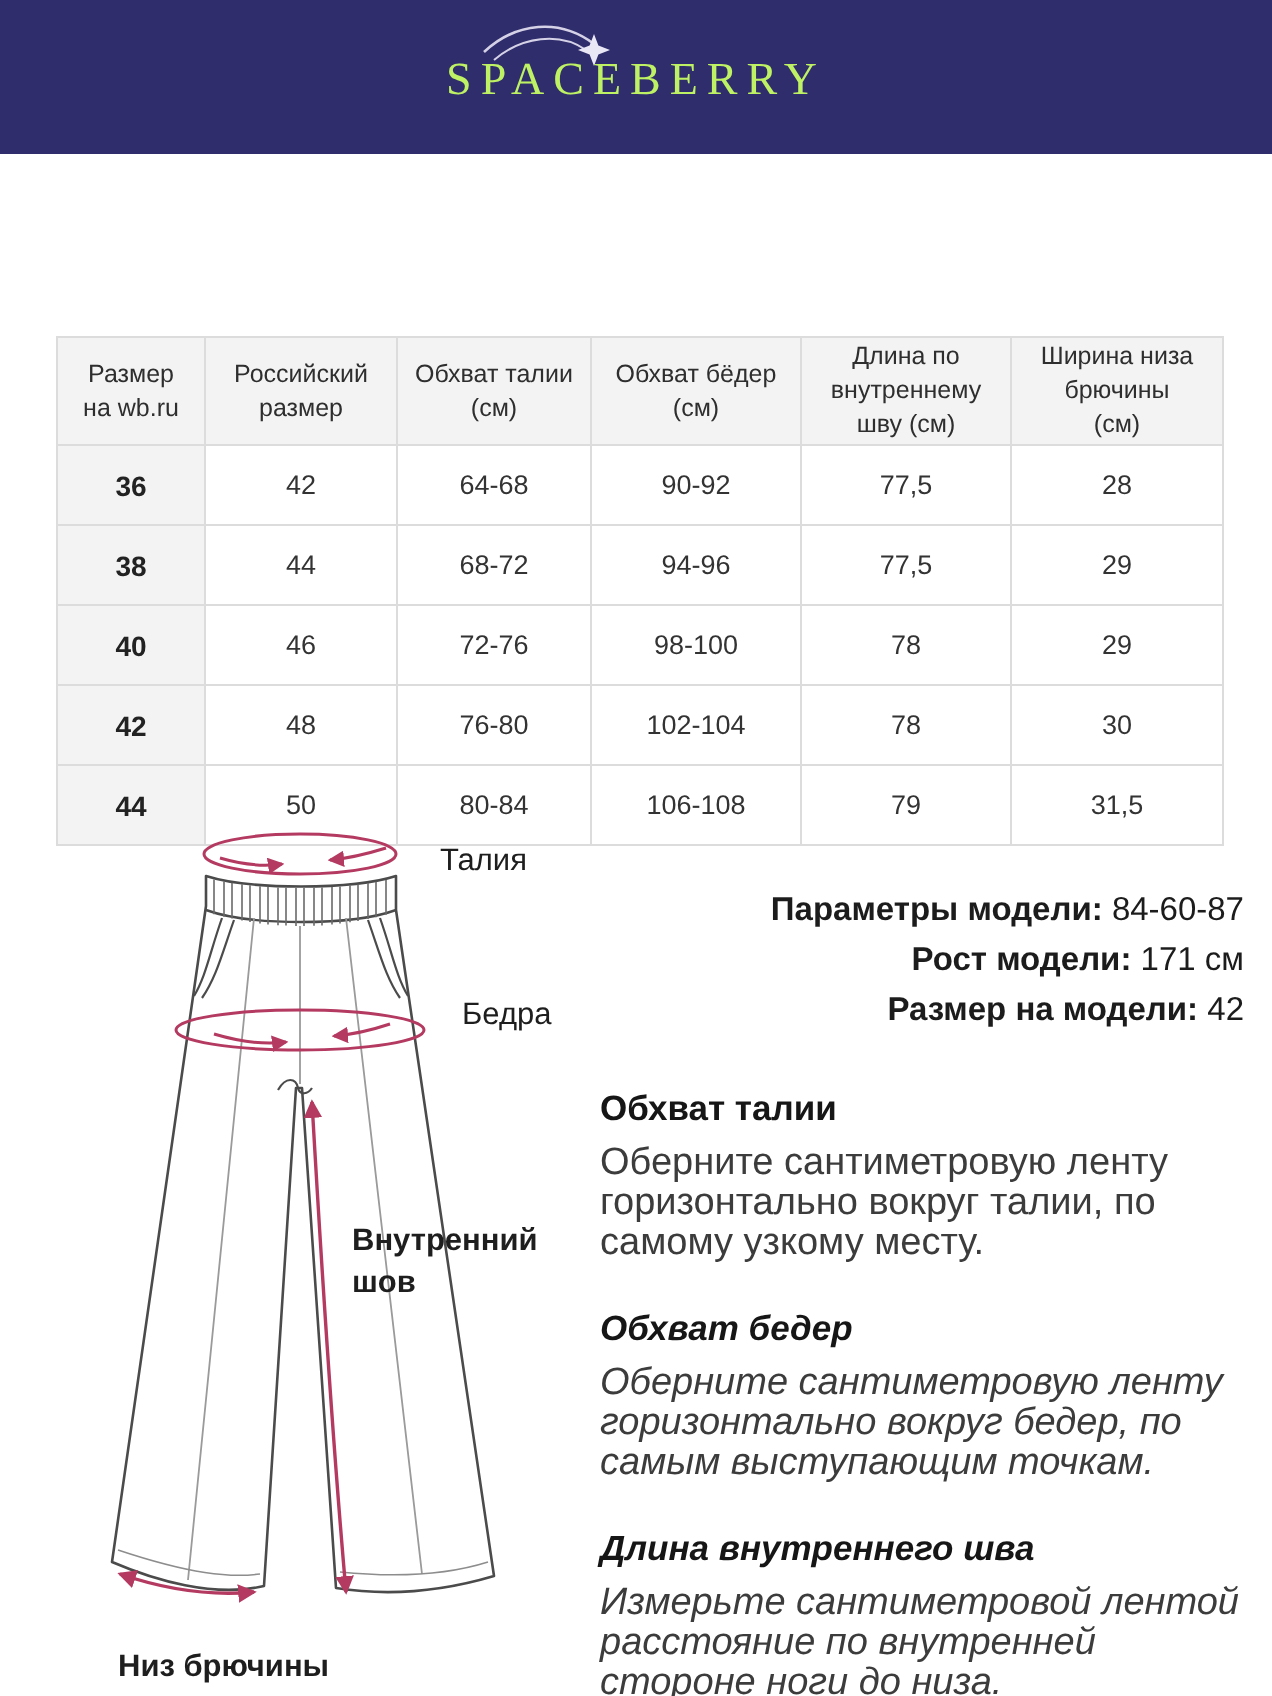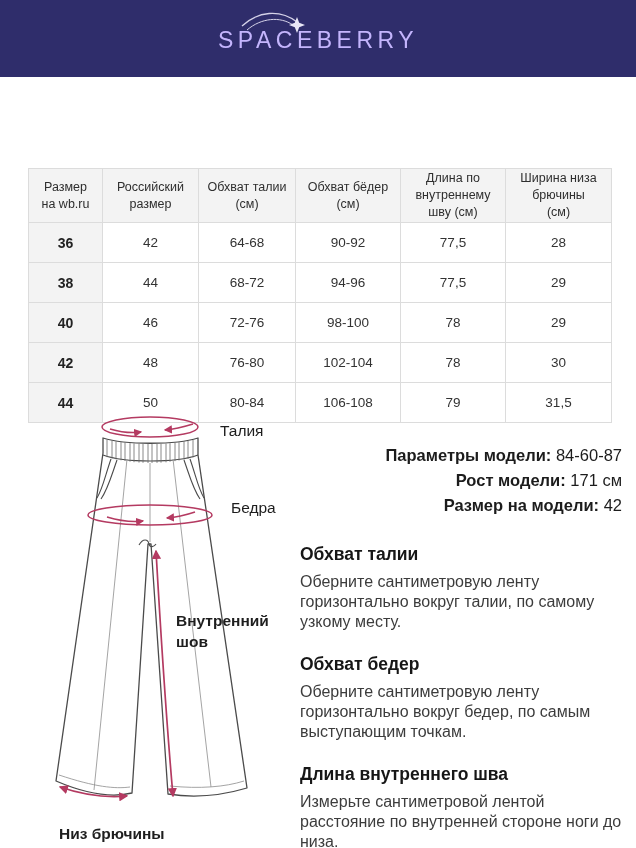--- a/index.html
+++ b/index.html
@@ -16,21 +16,22 @@
   .brand-header {
     position: absolute; left: 0; top: 0;
     width: 636px; height: 77px;
     background: #2f2d6b;
   }
   .logo-text {
     position: absolute; left: 0; right: 0; top: 27px;
     text-align: center;
     font-size: 23px; letter-spacing: 4.5px;
     font-weight: 400;
-    color: #c4b5fd;
+    color: #bef264;
+    font-family: Liberation Serif, serif;
   }
   .comet-svg { position: absolute; left: 240px; top: 5px; }
 
   
   .size-table-wrap { position: absolute; left: 28px; top: 168px; width: 583px; }
   table.size-table {
     border-collapse: collapse; table-layout: fixed; width: 583px;
   }
   .size-table th, .size-table td {
     border: 1px solid #dcdcdc;
@@ -65,23 +66,23 @@
   .info-col { position: absolute; left: 300px; top: 443px; width: 322px; }
   .model-info { margin-bottom: 26px; }
   .model-line { font-size: 16.5px; line-height: 25px; color: #1c1c1c; text-align: right; }
   .model-line .lbl { font-weight: 700; }
   .guide-section { margin-bottom: 17px; }
   .guide-title {
     font-size: 17.5px; font-weight: 700; color: #161616;
     margin-bottom: 7px;
   }
   .guide-text {
-    font-size: 16px; line-height: 20px; color: #3c3c3c;
-  }
-  .guide-section + .guide-section { margin-top: 22px; }
+    font-size: 19px; line-height: 20px; color: #3c3c3c;
+  }
+  .guide-section + .guide-section { margin-top: 22px; font-style: italic; }
 </style>
 </head>
 <body>
 
 <div class="brand-header">
   <svg class="comet-svg" width="66" height="32" viewBox="0 0 66 32">
     <path d="M2,21 C18,6 40,4 57,17" fill="none" stroke="#d5d2e8" stroke-width="1.3"></path>
     <path d="M7,25 C21,13 40,11 53,20" fill="none" stroke="#d5d2e8" stroke-width="1"></path>
     <path d="M57,12 L59.2,17.8 L65,20 L59.2,22.2 L57,28 L54.8,22.2 L49,20 L54.8,17.8 Z" fill="#e9e7f6"></path>
   </svg>

